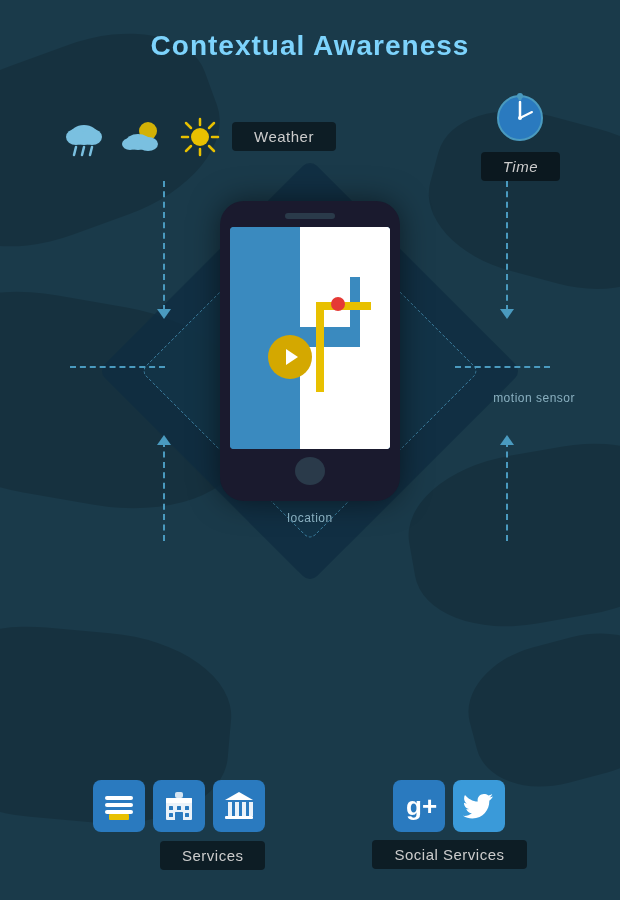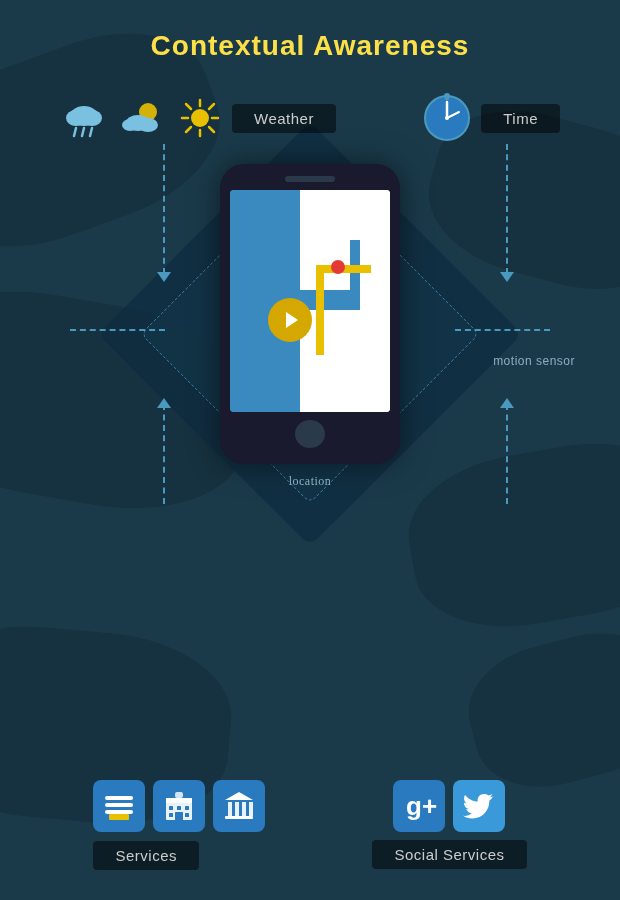--- a/index.html
+++ b/index.html
@@ -23,21 +23,21 @@
     .page-container {
       width: 620px;
       height: 900px;
       position: relative;
       display: flex;
       flex-direction: column;
       align-items: center;
     }
 
     .title {
-      color: #fde047;
+      color: #7dd3fc;
       font-size: 28px;
       font-weight: bold;
       text-align: left;
       margin-top: 30px;
       letter-spacing: 1px;
       position: relative;
       z-index: 10;
     }
 
     
@@ -59,23 +59,24 @@
     }
 
     .weather-icons {
       display: flex;
       gap: 10px;
       align-items: center;
     }
 
     .time-group {
       display: flex;
-      flex-direction: row;
+      flex-direction: column;
       align-items: center;
       gap: 8px;
+      font-style: italic;
     }
 
     .label-box {
       background-color: rgba(0,0,0,0.5);
       color: #ccc;
       padding: 6px 22px;
       border-radius: 4px;
       font-size: 15px;
       letter-spacing: 0.5px;
     }
@@ -213,21 +214,21 @@
       width: 100%;
       padding: 0 40px;
       margin-bottom: 30px;
       position: relative;
       z-index: 10;
     }
 
     .services-group {
       display: flex;
       flex-direction: column;
-      align-items: flex-start;
+      align-items: flex-end;
       gap: 9px;
     }
 
     .services-icons {
       display: flex;
       gap: 8px;
       align-items: flex-end;
     }
 
     .social-group {
@@ -404,21 +405,21 @@
 
         <div class="red-dot"></div>
 
         <div class="nav-button">
           <div class="nav-button-arrow"></div>
         </div>
       </div>
       <div style="width:30px;height:30px;background:#2a3a4a;border-radius:50%;margin-top:8px;"></div>
     </div>
 
-    <div class="float-label" style="left:50%;transform:translateX(-50%);top:330px;text-align:center;font-family:Liberation Serif, serif;">location</div>
+    <div class="float-label" style="left:50%;transform:translateX(-50%);top:330px;text-align:center;">location</div>
 
   </div>
 
   <div class="bottom-section" style="margin-top:10px;">
 
     <div class="services-group">
       <div class="services-icons">
 
         <div class="icon-box" style="width:52px;height:52px;">
           <svg width="36" height="36" viewBox="0 0 36 36">

